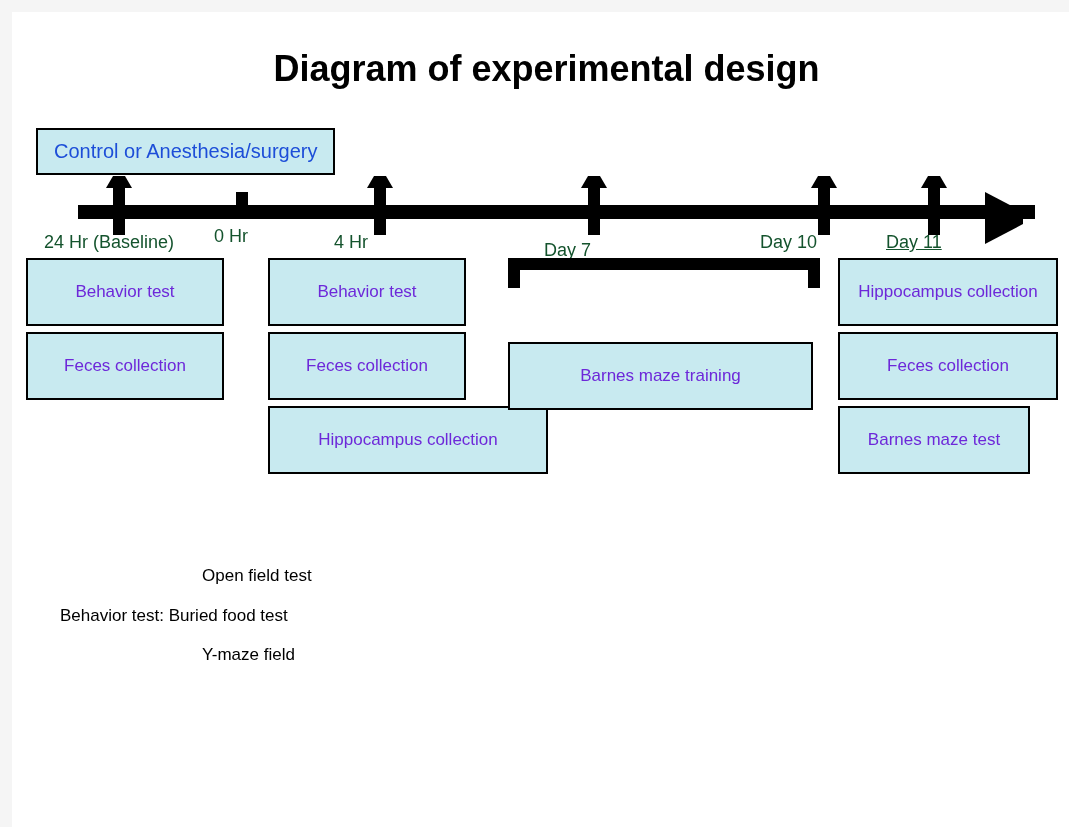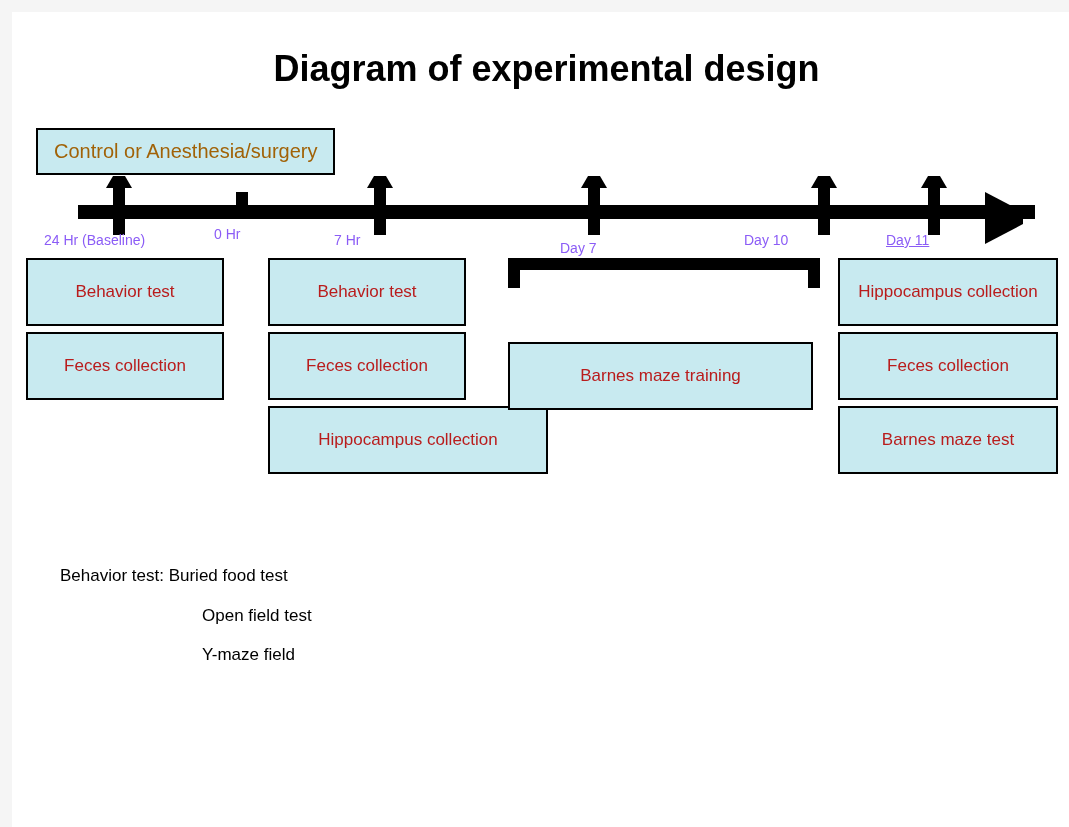--- a/index.html
+++ b/index.html
@@ -81,50 +81,50 @@
       width: 0;
       height: 0;
       border-left: 7px solid transparent;
       border-right: 7px solid transparent;
       border-top: 12px solid #000;
     }
 
     
     .time-label {
       position: absolute;
-      font-size: 14px;
+      font-size: 18px;
       font-weight: normal;
-      color: #8b5cf6;
+      color: #14532d;
       text-align: center;
     }
 
     
     .exp-box {
       position: absolute;
       background: #c8eaf0;
       border: 2px solid #000;
       display: flex;
       align-items: center;
       justify-content: center;
       text-align: left;
       font-size: 17px;
       font-weight: normal;
-      color: #b91c1c;
+      color: #6d28d9;
       padding: 6px 8px;
       line-height: 1.3;
     }
 
     
     .control-box {
       position: absolute;
       background: #c8eaf0;
       border: 2px solid #000;
       font-size: 20px;
       font-weight: normal;
-      color: #a16207;
+      color: #1d4ed8;
       padding: 10px 16px;
       text-align: center;
       top: 18px;
       left: 18px;
     }
 
     
     .footer-note {
       position: absolute;
       bottom: 30px;
@@ -172,23 +172,23 @@
       <div class="up-arrow-line" style="height: 47px;"></div>
     </div>
 
     <div class="up-arrow" style="left: 897px; top: 48px;">
       <div class="up-arrow-head"></div>
       <div class="up-arrow-line" style="height: 47px;"></div>
     </div>
 
     <div class="time-label" style="left: 20px; top: 116px;">24 Hr (Baseline)</div>
     <div class="time-label" style="left: 190px; top: 110px; text-align: center;">0 Hr</div>
-    <div class="time-label" style="left: 310px; top: 116px;">7 Hr</div>
-    <div class="time-label" style="left: 520px; top: 124px; margin-left: 16px;">Day 7</div>
-    <div class="time-label" style="left: 720px; top: 116px;">Day 10</div>
+    <div class="time-label" style="left: 310px; top: 116px;">4 Hr</div>
+    <div class="time-label" style="left: 520px; top: 124px;">Day 7</div>
+    <div class="time-label" style="left: 736px; top: 116px;">Day 10</div>
     <div class="time-label" style="left: 862px; top: 116px; text-decoration: underline;">Day 11</div>
 
     <div class="exp-box" style="left: 8px; top: 148px; width: 198px; height: 68px;">
       <span>Behavior test</span>
     </div>
 
     <div class="exp-box" style="left: 8px; top: 222px; width: 198px; height: 68px;">
       <span>Feces collection</span>
     </div>
 
@@ -215,25 +215,25 @@
     </div>
 
     <div class="exp-box" style="left: 820px; top: 148px; width: 220px; height: 68px;">
       <span>Hippocampus collection</span>
     </div>
 
     <div class="exp-box" style="left: 820px; top: 222px; width: 220px; height: 68px;">
       <span>Feces collection</span>
     </div>
 
-    <div class="exp-box" style="left: 820px; top: 296px; width: 220px; height: 68px;">
+    <div class="exp-box" style="left: 820px; top: 296px; width: 192px; height: 68px;">
       <span>Barnes maze test</span>
     </div>
 
     <div class="footer-note">
+      <div style="padding-left: 148px;">Open field test</div>
       <div>Behavior test: Buried food test</div>
-      <div style="padding-left: 148px;">Open field test</div>
       <div style="padding-left: 148px;">Y-maze field</div>
     </div>
 
   </div>
 
 </div>
 
 </body></html>

